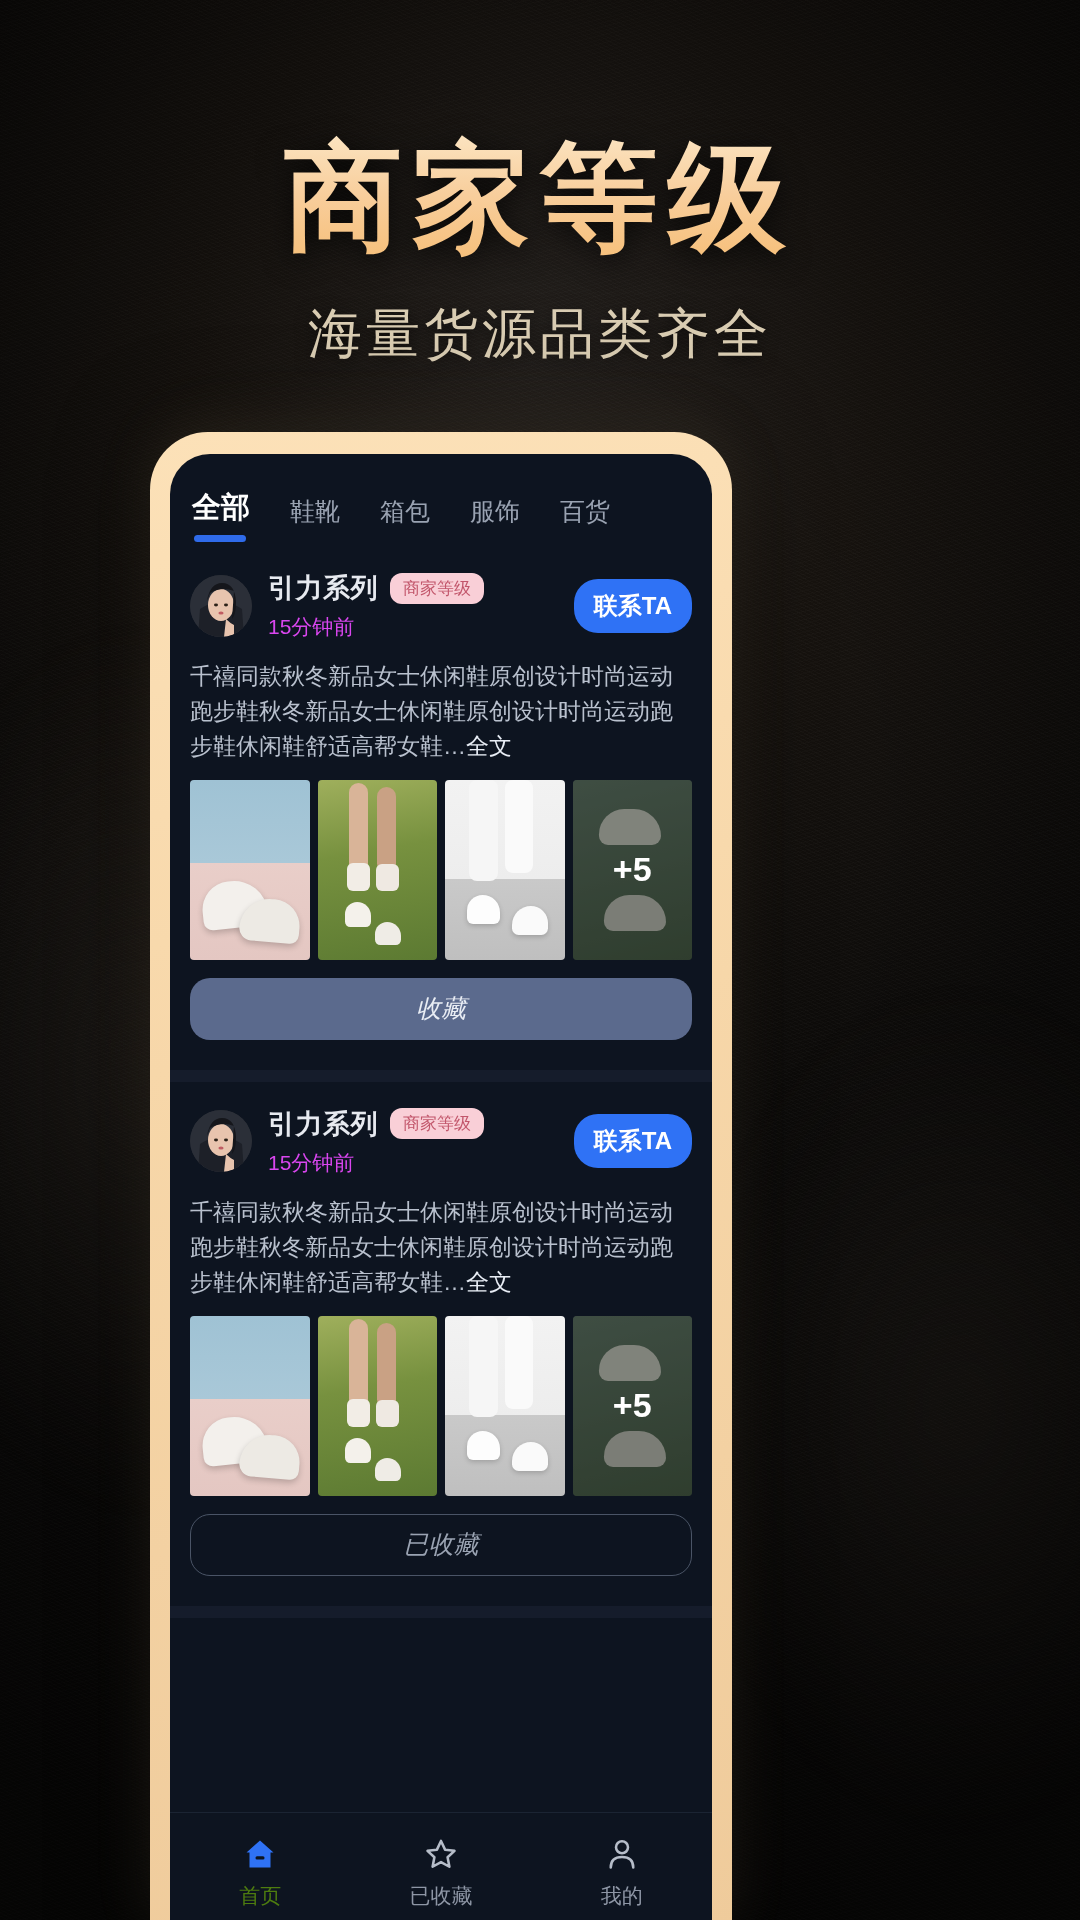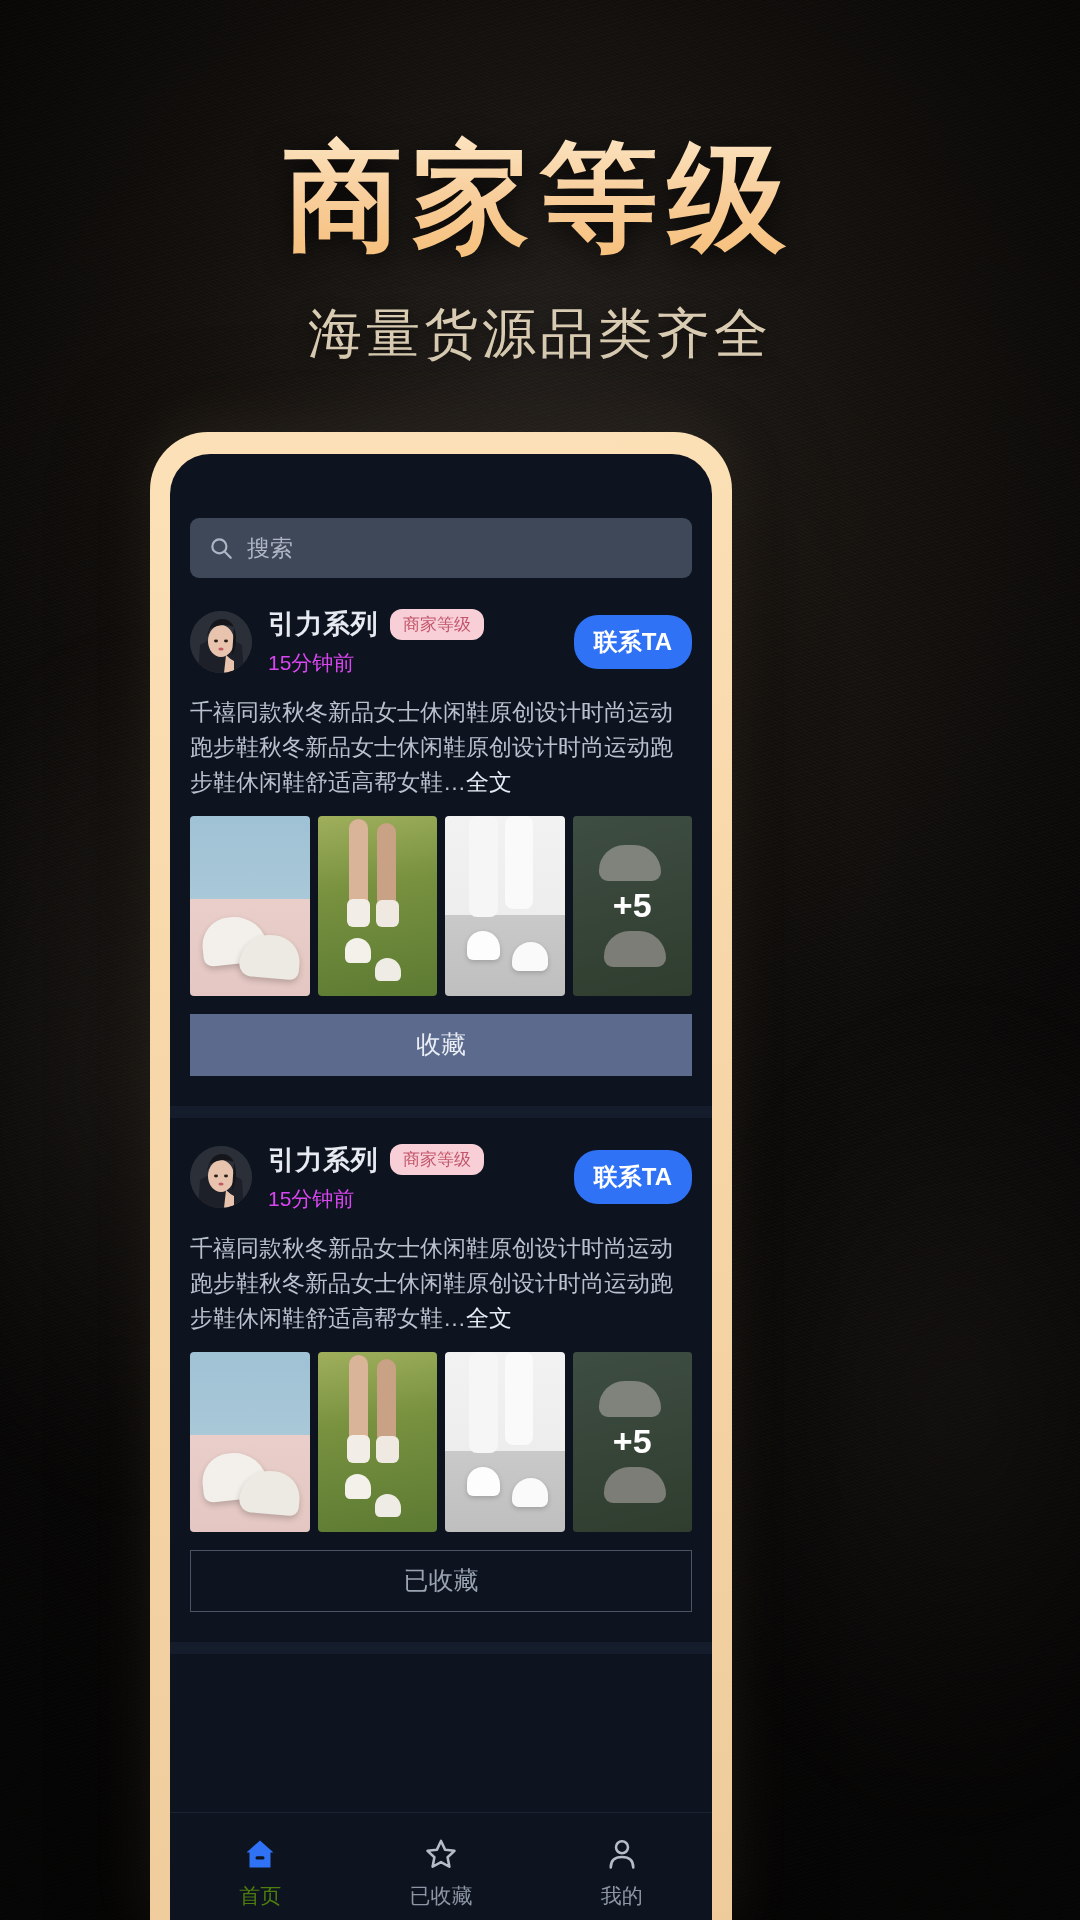--- a/index.html
+++ b/index.html
@@ -174,23 +174,23 @@
   .more-overlay {
     position: absolute; inset: 0;
     background: rgba(18,30,24,.42);
     display: flex; align-items: center; justify-content: center;
     color: #fff; font-size: 34px; font-weight: bold;
   }
 
   .action-btn {
     margin: 18px 0 0 0;
     height: 62px; width: 100%;
-    border-radius: 0;
+    border-radius: 20px;
     display: flex; align-items: center; justify-content: center;
-    font-size: 25px; cursor: pointer;
+    font-size: 25px; cursor: pointer; font-style: italic;
   }
   .action-filled { background: #5B6A8D; color: #E9EDF4; border: none; }
   .action-outline { background: transparent; color: #9AA3B2; border: 1px solid #4A5466; }
 
   
   .tabbar {
     position: absolute; left: 0; right: 0; bottom: 0;
     height: 120px;
     background: #0D1420;
     border-top: 1px solid #1C2troll;
@@ -220,30 +220,38 @@
 <div class="headline-wrap">
   <div class="headline">商家等级</div>
 </div>
 <div class="subhead">海量货源品类齐全</div>
 
 <div class="phone">
   <div class="screen">
 
     <div class="screen-scroll">
 
-      <div class="search-bar">
-        <span class="search-icon">
-          <svg width="26" height="26" viewBox="0 0 24 24" fill="none" stroke="#AEB6C4" stroke-width="2">
-            <circle cx="10.5" cy="10.5" r="6.5"></circle>
-              <line x1="15.5" y1="15.5" x2="21" y2="21" stroke-linecap="round"></line>
-          </svg>
-        </span>
-        <span class="search-ph">搜索</span>
+
+      <div class="tabs">
+        <div class="tab active">
+          <div class="tab-label">全部</div>
+        </div>
+        <div class="tab">
+          <div class="tab-label">鞋靴</div>
+        </div>
+        <div class="tab">
+          <div class="tab-label">箱包</div>
+        </div>
+        <div class="tab">
+          <div class="tab-label">服饰</div>
+        </div>
+        <div class="tab">
+          <div class="tab-label">百货</div>
+        </div>
       </div>
-
 
       <div class="feed">
 
         <div class="card">
           <div class="card-head">
             <div class="avatar">
               <svg viewBox="0 0 62 62">
                 <defs>
                   <clipPath id="cp1">
                       <circle cx="31" cy="31" r="31"></circle>

